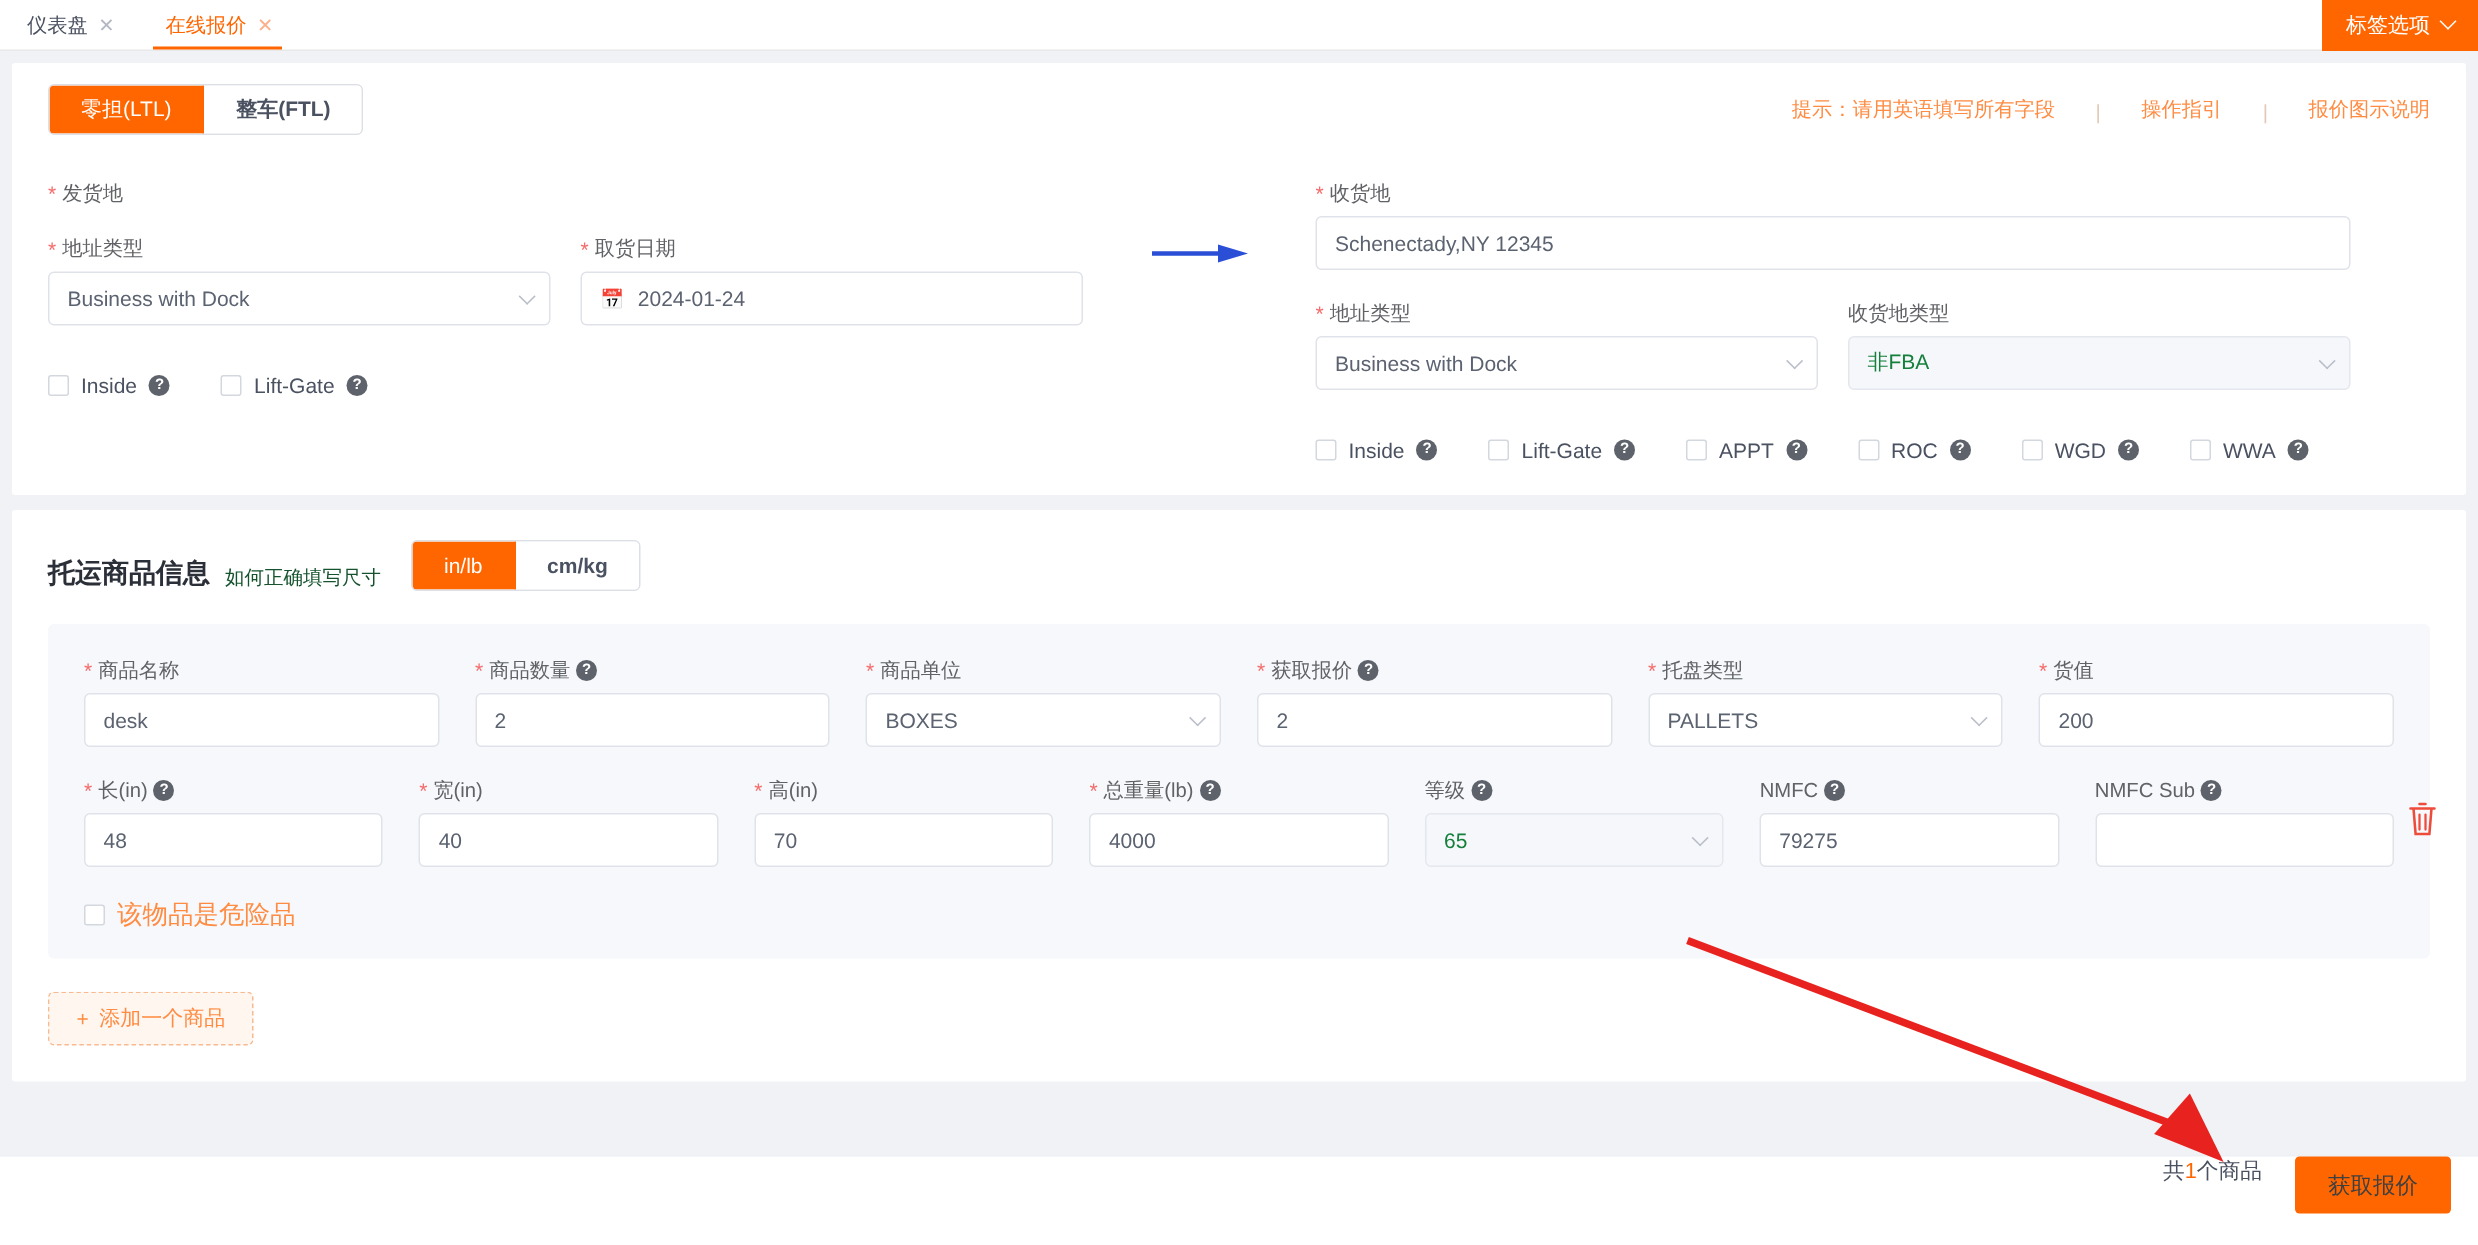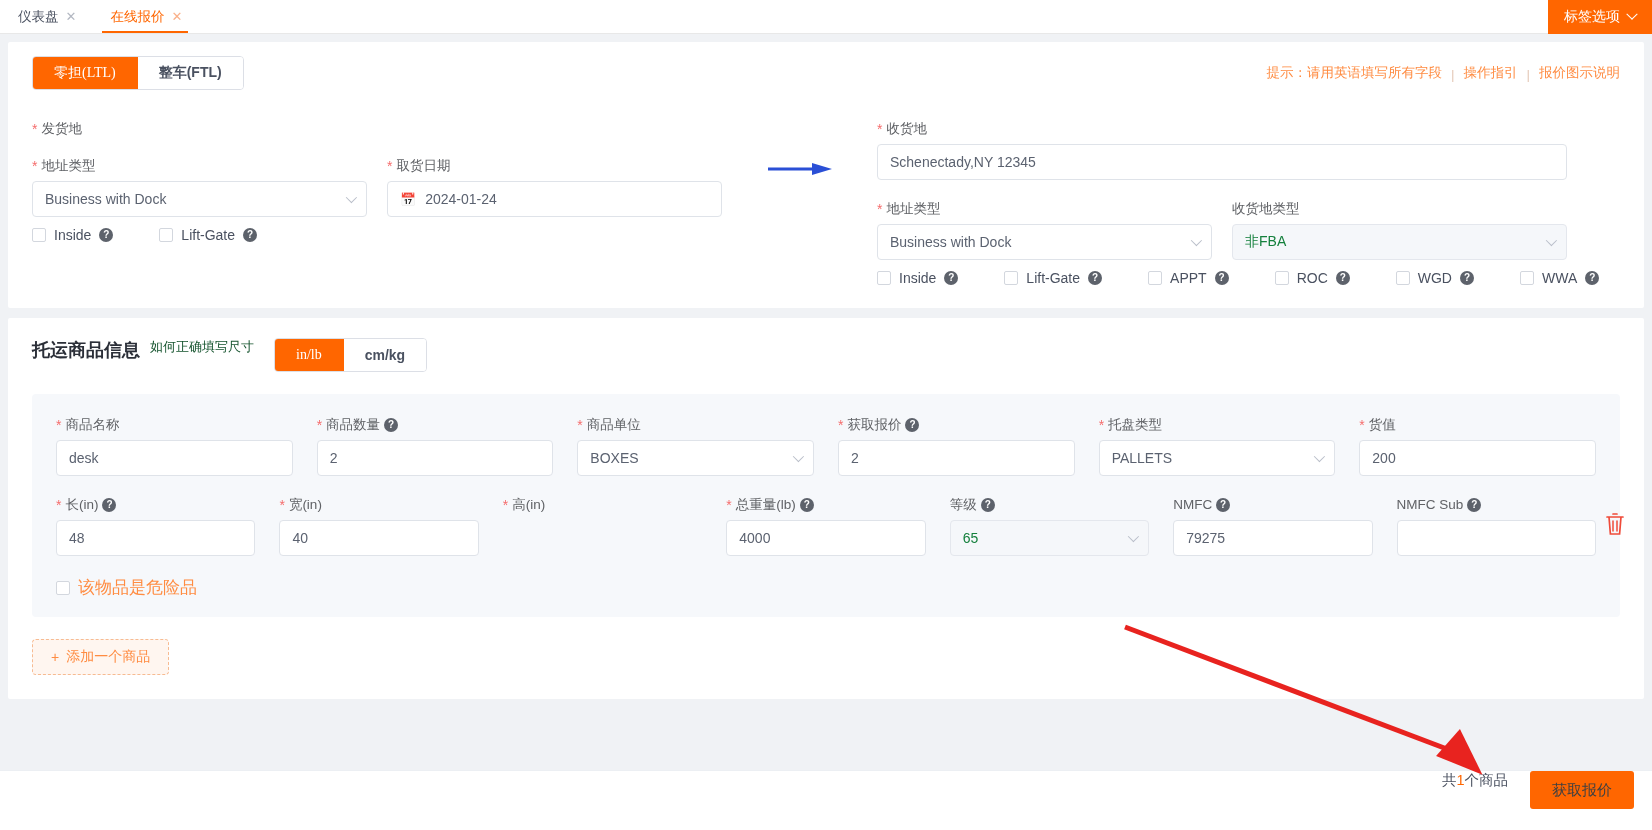--- a/index.html
+++ b/index.html
@@ -92,31 +92,31 @@
     padding: 0 21px;
     display: flex;
     align-items: center;
     font-size: 14px;
     color: #4a5160;
     background: #fff;
     cursor: pointer;
     border-right: 1px solid #dcdfe6;
   }
   .seg .segbtn:last-child { border-right: none; font-weight: bold; }
-  .seg .segbtn.active { background: #f60; color: #fff; border-right-color: #f60; font-family: Liberation Serif, serif; }
+  .seg .segbtn.active { background: #f60; color: #fff; border-right-color: #f60; }
 
   .hintrow {
     position: absolute;
     right: 24px;
     top: 22px;
     font-size: 13.5px;
     color: #ff8c42;
     display: flex;
     align-items: flex-end;
-    gap: 0;
+    gap: 18px;
     white-space: nowrap;
   }
   .hintrow .lnk { cursor: pointer; }
   .hintrow .sep { color: #e4c9b8; margin: 0 9px; }
 
   
   .cols {
     display: flex;
     margin-top: 30px;
     position: relative;
@@ -172,22 +172,22 @@
     line-height: 1;
   }
 
   .row2 { display: flex; gap: 20px; margin-top: 20px; }
   .row2 > div { flex: 1; }
 
   
   .ckrow {
     display: flex;
     align-items: flex-start;
-    margin-top: 10px;
-    gap: 12px;
+    margin-top: 32px;
+    gap: 0;
     flex-wrap: nowrap;
   }
   .ck {
     display: flex;
     align-items: center;
     gap: 8px;
     margin-right: 34px;
     font-size: 14px;
     color: #4a5160;
     cursor: pointer;
@@ -211,21 +211,21 @@
     align-items: center;
     justify-content: center;
     line-height: 1;
     flex: none;
   }
 
   
   .card.goods { padding: 20px 24px 24px 24px; }
   .goodshead {
     display: flex;
-    align-items: flex-start;
+    align-items: flex-end;
     gap: 10px;
   }
   .goodstitle {
     font-size: 18px;
     font-weight: bold;
     color: #2b2f38;
   }
   .goodslink {
     font-size: 13px;
     color: #14532d;
@@ -582,20 +582,23 @@
             <div class="fld">
               <span>40</span>
             </div>
           </div>
 
           <div class="cell">
             <div class="lbl">
               <span class="req">*</span>
               <span>高(in)</span>
             </div>
+            <div class="fld">
+              <span>70</span>
+            </div>
           </div>
 
           <div class="cell">
             <div class="lbl">
               <span class="req">*</span>
               <span>总重量(lb)</span>
               <span class="qmark">?</span>
             </div>
             <div class="fld">
               <span>4000</span>

